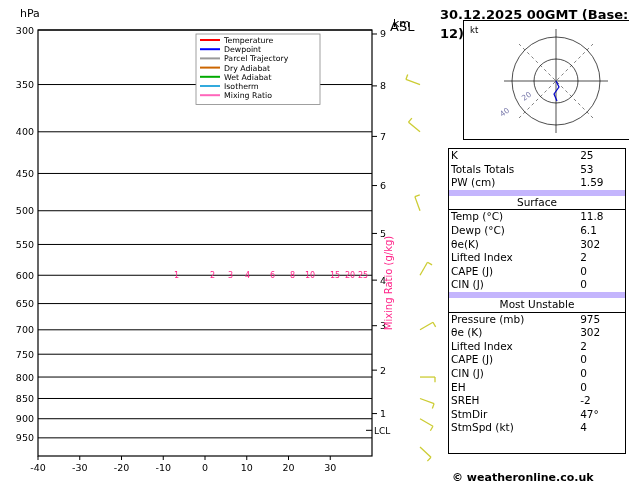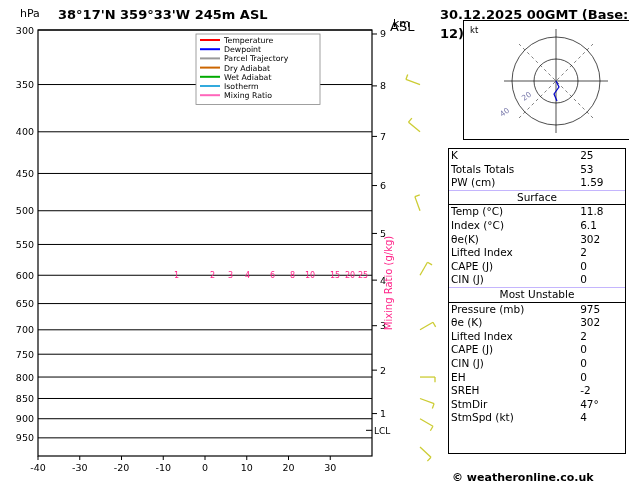--- a/index.html
+++ b/index.html
@@ -5,33 +5,30 @@
   html,body{margin:0;padding:0;}
   body{width:629px;height:486px;background:#fff;font-family:"DejaVu Sans",sans-serif;overflow:hidden;}
   #root{position:relative;width:629px;height:424px;}
   .abs{position:absolute;}
   svg{display:block;}
   table.ind{border-collapse:collapse;font-family:"DejaVu Sans",sans-serif;font-size:10.5px;}
   .panel{border:1px solid #000;background:#fff;}
   .ind td{padding:0 2px;line-height:13.6px;}
   .ind td.k{text-align:left;}
   .ind td.v{text-align:left;padding-left:6px;}
-  .secthead{text-align:center;font-size:10.5px;border-top:1px solid #c4b5fd;border-bottom:1px solid #000;}
+  .secthead{text-align:center;font-size:10.5px;border-top:6px solid #c4b5fd;border-bottom:1px solid #000;}
   .credit{font-size:11px;font-weight:bold;color:#000;}
 </style>
 </head>
 <body>
 
 <div id="root">
 
   <div class="abs" style="left:20px;top:2px;">
     <span style="font-size:11px;">hPa</span>
-  </div>
-  <div class="abs" style="left:58px;top:4px;">
-    <span style="font-size:13px;font-weight:bold;">38°17'N 359°33'W 245m ASL</span>
   </div>
   <div class="abs" style="left:393px;top:2px;margin-top:10px;">
     <span style="font-size:11px;">km</span>
   </div>
   <div class="abs" style="left:390px;top:16px;">
     <span style="font-size:13px;">ASL</span>
   </div>
   <div class="abs" style="left:440px;top:4px;">
     <span style="font-size:13px;font-weight:bold;">30.12.2025 00GMT (Base: 12)</span>
   </div>
@@ -257,21 +254,21 @@
             <td class="v">1.59</td>
           </tr>
           <tr>
             <td colspan="2" class="secthead">Surface</td>
           </tr>
           <tr>
             <td class="k">Temp (°C)</td>
             <td class="v">11.8</td>
           </tr>
           <tr>
-            <td class="k">Index (°C)</td>
+            <td class="k">Dewp (°C)</td>
             <td class="v">6.1</td>
           </tr>
           <tr>
             <td class="k">θe(K)</td>
             <td class="v">302</td>
           </tr>
           <tr>
             <td class="k">Lifted Index</td>
             <td class="v">2</td>
           </tr>

